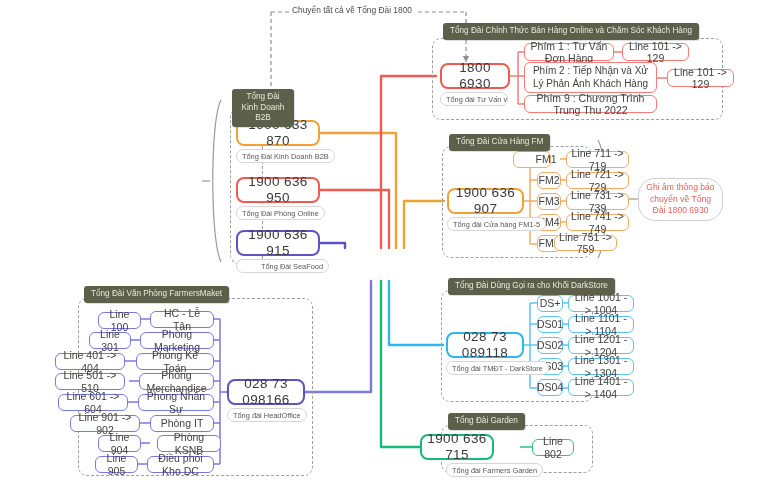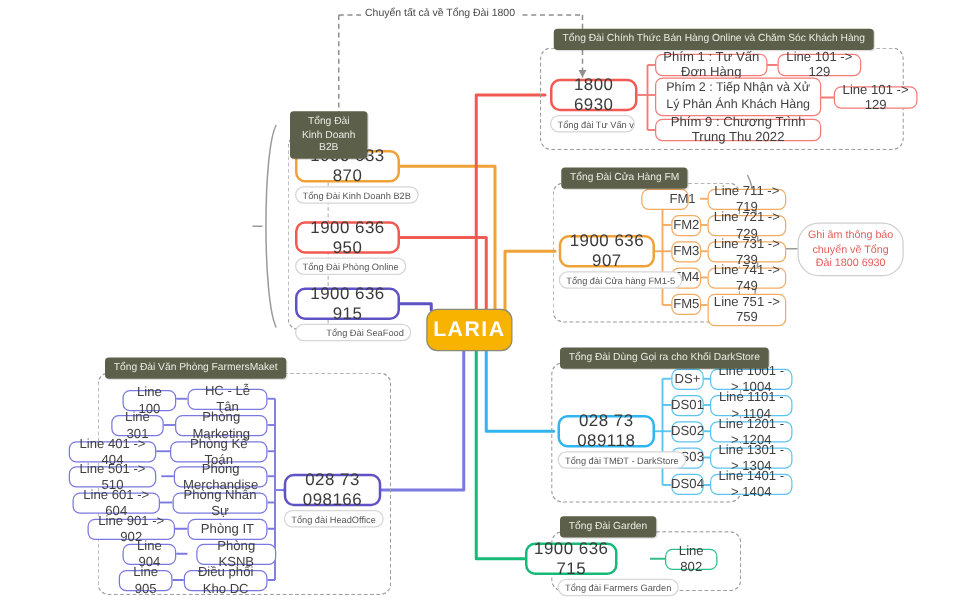--- a/index.html
+++ b/index.html
@@ -217,21 +217,20 @@
     <path d="M125,361 L136,361" stroke="#7b79e0" stroke-width="1.5" fill="none"></path>
     <path d="M129,381 L139,381" stroke="#7b79e0" stroke-width="1.5" fill="none"></path>
     <path d="M128,402 L138,402" stroke="#7b79e0" stroke-width="1.5" fill="none"></path>
     <path d="M140,423 L150,423" stroke="#7b79e0" stroke-width="1.5" fill="none"></path>
     <path d="M141,443 L150,443" stroke="#7b79e0" stroke-width="1.5" fill="none"></path>
     <path d="M138,464 L147,464" stroke="#7b79e0" stroke-width="1.5" fill="none"></path>
   </svg>
 
   <div class="top-label" style="left:289px; top:5px;">Chuyển tất cả về Tổng Đài 1800</div>
 
-  <div class="node hub" style="left:341px; top:247px; width:69px; height:34px;">LARIA</div>
 
   <div class="frame" style="left:230px; top:108px; width:32px; height:156px; border-right:none;"></div>
   <div class="frame" style="left:255px; top:108px; width:8px; height:156px; border-left:none; border-top:none; border-bottom:none;"></div>
   <div class="tag two-line" style="left:232px; top:89px; width:62px; text-align:center;">Tổng Đài Kinh Doanh B2B</div>
 
   <div class="node phone b-orange" style="left:236px; top:120px; width:84px; height:26px;">1900 633 870</div>
   <div class="caption" style="left:236px; top:149px;">Tổng Đài Kinh Doanh B2B</div>
 
   <div class="node phone b-red" style="left:236px; top:177px; width:84px; height:26px;">1900 636 950</div>
   <div class="caption" style="left:236px; top:206px;">Tổng Đài Phòng Online</div>
@@ -265,21 +264,21 @@
   <div class="node leaf l-orange" style="left:537px; top:172px; width:24px; height:17px;">FM2</div>
   <div class="node leaf l-orange" style="left:566px; top:172px; width:63px; height:17px;">Line 721 -&gt; 729</div>
 
   <div class="node leaf l-orange" style="left:537px; top:193px; width:24px; height:17px;">FM3</div>
   <div class="node leaf l-orange" style="left:566px; top:193px; width:63px; height:17px;">Line 731 -&gt; 739</div>
 
   <div class="node leaf l-orange" style="left:537px; top:214px; width:24px; height:17px;">FM4</div>
   <div class="node leaf l-orange" style="left:566px; top:214px; width:63px; height:17px;">Line 741 -&gt; 749</div>
 
   <div class="node leaf l-orange" style="left:537px; top:235px; width:24px; height:17px;">FM5</div>
-  <div class="node leaf l-orange" style="left:566px; top:235px; width:63px; height:26px;">Line 751 -&gt; 759</div>
+  <div class="node leaf l-orange" style="left:554px; top:235px; width:63px; height:16px;">Line 751 -&gt; 759</div>
 
   <div class="note" style="left:638px; top:178px; width:85px; height:43px;">Ghi âm thông báo chuyển về Tổng Đài 1800 6930</div>
 
   <div class="frame" style="left:441px; top:290px; width:152px; height:112px;"></div>
   <div class="tag" style="left:448px; top:278px;">Tổng Đài Dùng Gọi ra cho Khối DarkStore</div>
 
   <div class="node phone b-blue" style="left:446px; top:332px; width:78px; height:26px;">028 73 089118</div>
   <div class="caption" style="left:446px; top:361px;">Tổng đài TMĐT - DarkStore</div>
 
   <div class="node leaf l-blue" style="left:537px; top:295px; width:26px; height:17px;">DS+</div>

